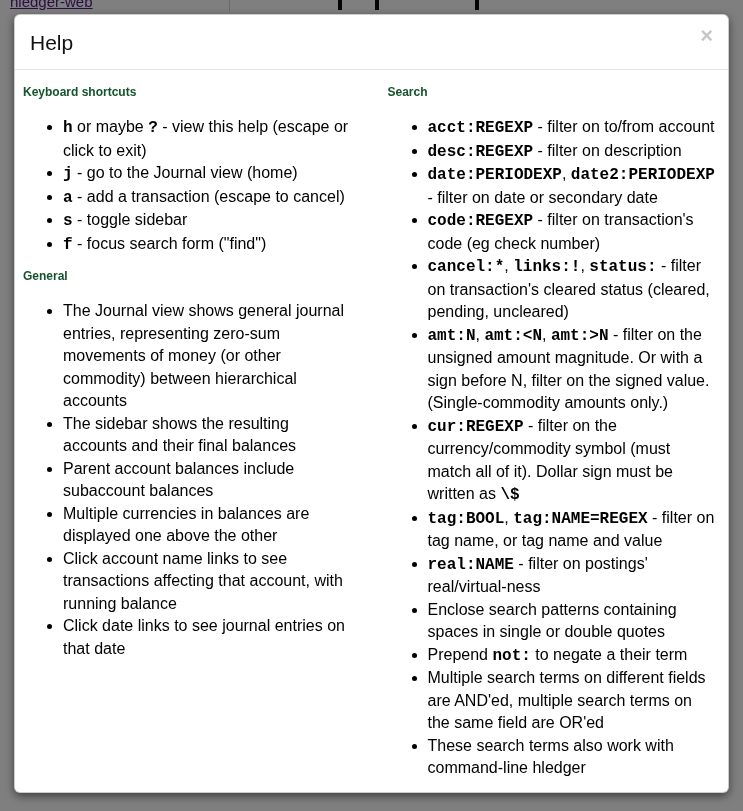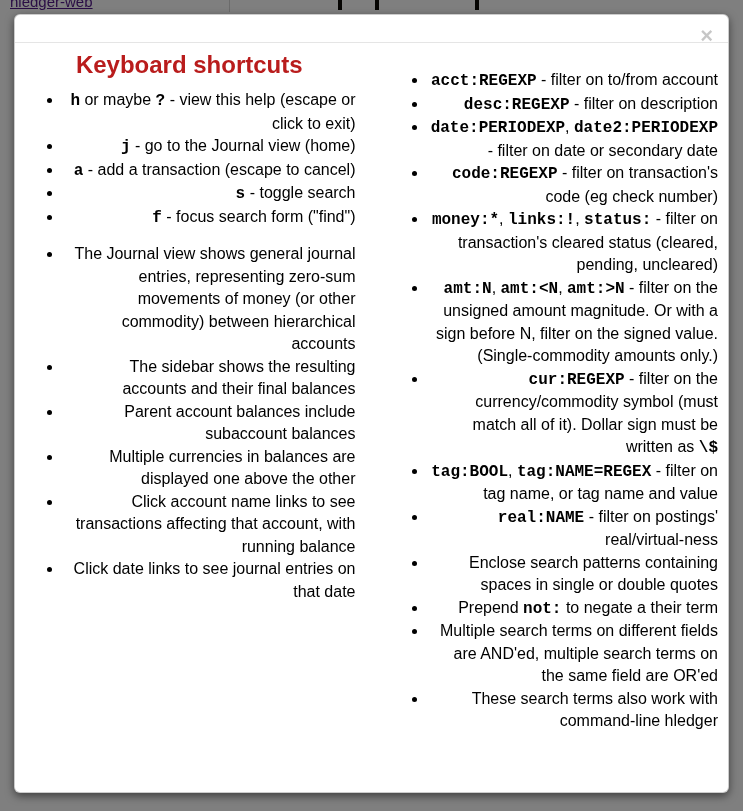--- a/index.html
+++ b/index.html
@@ -43,26 +43,25 @@
     color:#000; opacity:0.22; cursor:pointer;
     font-family:"Liberation Sans",sans-serif;
   }
   .modal-body { padding:12px 8px 24px; }
   .row { display:flex; }
   .col { width:50%; }
   .col-left  { padding-right:16px; }
   .col-right { padding-left:16px; padding-right:2px; }
 
   .section-heading {
-    font-size:24px; font-weight:700; line-height:20px; color:#b91c1c;
+    font-size:12px; font-weight:700; line-height:20px; color:#14532d;
     margin-top:8px;
-    text-align:center;
   }
   ul.help-list { margin:14px 0 10px; padding-left:40px; list-style:disc; }
-  ul.help-list li { font-size:16px; line-height:22.5px; color:#000;text-align:right; }
+  ul.help-list li { font-size:16px; line-height:22.5px; color:#000; }
   code.kbd {
     font-family:"Liberation Mono","DejaVu Sans Mono",monospace;
     font-weight:700; font-size:16px; color:#000; white-space:nowrap;
   }
 </style>
 </head>
 <body>
 
 <div class="page-bg">
   <a class="brand-link">hledger-web</a>
@@ -70,52 +69,55 @@
   <div class="heading-frag frag-1"></div>
   <div class="heading-frag frag-2"></div>
   <div class="heading-frag frag-3"></div>
 </div>
 
 <div class="backdrop"></div>
 
 <div class="modal">
   <div class="modal-header">
     <button class="close-btn">×</button>
+    <div class="modal-title">Help</div>
   </div>
 
   <div class="modal-body">
     <div class="row">
 
       <div class="col col-left">
         <div class="section-heading" style="margin-top:0;">Keyboard shortcuts</div>
         <ul class="help-list">
             <li><code class="kbd">h</code><span> or maybe </span><code class="kbd">?</code><span> - view this help (escape or click to exit)</span></li>
             <li><code class="kbd">j</code><span> - go to the Journal view (home)</span></li>
             <li><code class="kbd">a</code><span> - add a transaction (escape to cancel)</span></li>
-            <li><code class="kbd">s</code><span> - toggle search</span></li>
+            <li><code class="kbd">s</code><span> - toggle sidebar</span></li>
             <li><code class="kbd">f</code><span> - focus search form ("find")</span></li>
           </ul>
 
+        <div class="section-heading">General</div>
         <ul class="help-list">
             <li><span>The Journal view shows general journal entries, representing zero-sum movements of money (or other commodity) between hierarchical accounts</span></li>
             <li><span>The sidebar shows the resulting accounts and their final balances</span></li>
             <li><span>Parent account balances include subaccount balances</span></li>
             <li><span>Multiple currencies in balances are displayed one above the other</span></li>
             <li><span>Click account name links to see transactions affecting that account, with running balance</span></li>
             <li><span>Click date links to see journal entries on that date</span></li>
           </ul>
       </div>
 
       <div class="col col-right">
+        <div class="section-heading" style="margin-top:0;">Search</div>
         <ul class="help-list">
             <li><code class="kbd">acct:REGEXP</code><span> - filter on to/from account</span></li>
             <li><code class="kbd">desc:REGEXP</code><span> - filter on description</span></li>
             <li><code class="kbd">date:PERIODEXP</code><span>, </span><code class="kbd">date2:PERIODEXP</code><span> - filter on date or secondary date</span></li>
             <li><code class="kbd">code:REGEXP</code><span> - filter on transaction's code (eg check number)</span></li>
-            <li><code class="kbd">money:*</code><span>, </span><code class="kbd">links:!</code><span>, </span><code class="kbd">status:</code><span> - filter on transaction's cleared status (cleared, pending, uncleared)</span></li>
+            <li><code class="kbd">cancel:*</code><span>, </span><code class="kbd">links:!</code><span>, </span><code class="kbd">status:</code><span> - filter on transaction's cleared status (cleared, pending, uncleared)</span></li>
             <li><code class="kbd">amt:N</code><span>, </span><code class="kbd">amt:&lt;N</code><span>, </span><code class="kbd">amt:&gt;N</code><span> - filter on the unsigned amount magnitude. Or with a sign before N, filter on the signed value. (Single-commodity amounts only.)</span></li>
             <li><code class="kbd">cur:REGEXP</code><span> - filter on the currency/commodity symbol (must match all of it). Dollar sign must be written as </span><code class="kbd">\$</code></li>
             <li><code class="kbd">tag:BOOL</code><span>, </span><code class="kbd">tag:NAME=REGEX</code><span> - filter on tag name, or tag name and value</span></li>
             <li><code class="kbd">real:NAME</code><span> - filter on postings' real/virtual-ness</span></li>
             <li><span>Enclose search patterns containing spaces in single or double quotes</span></li>
             <li><span>Prepend </span><code class="kbd">not:</code><span> to negate a their term</span></li>
             <li><span>Multiple search terms on different fields are AND'ed, multiple search terms on the same field are OR'ed</span></li>
             <li><span>These search terms also work with command-line hledger</span></li>
           </ul>
       </div>

